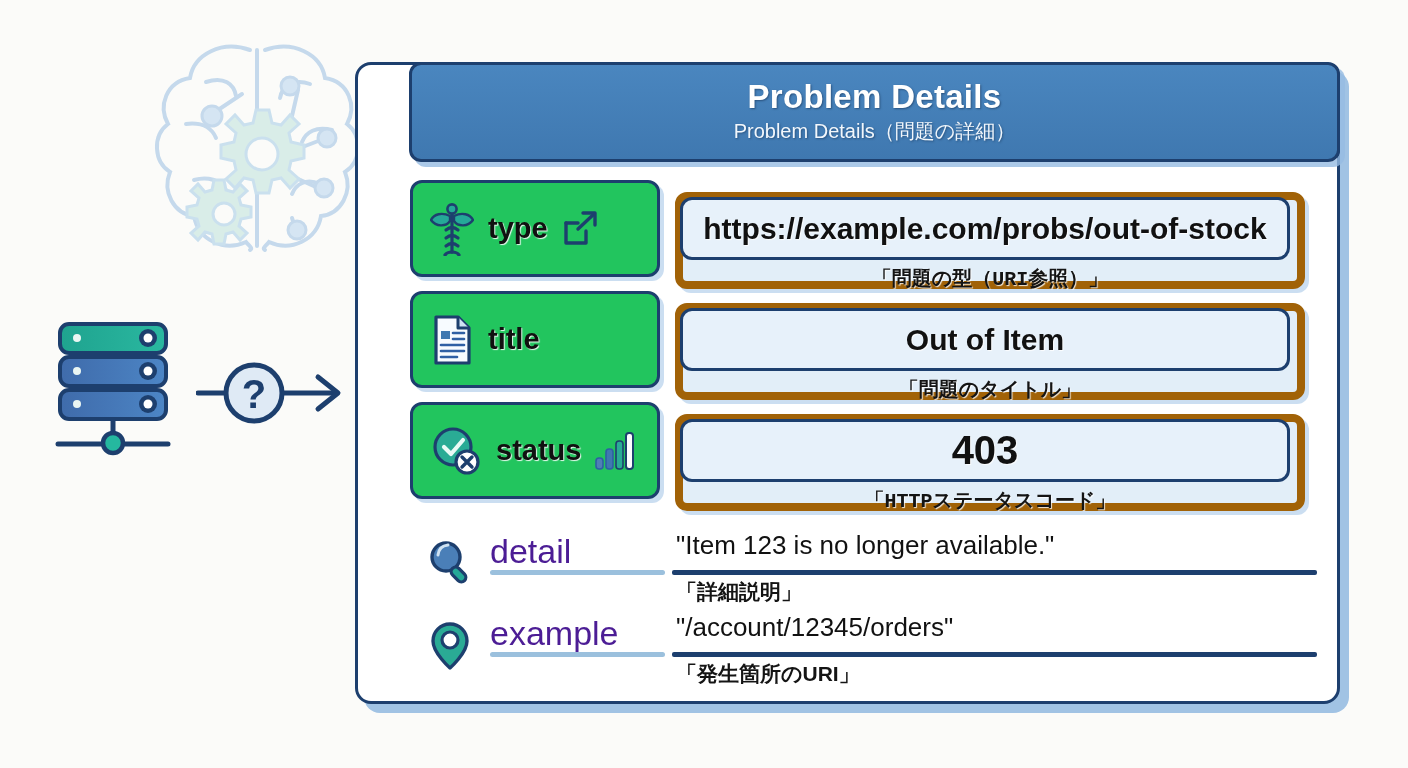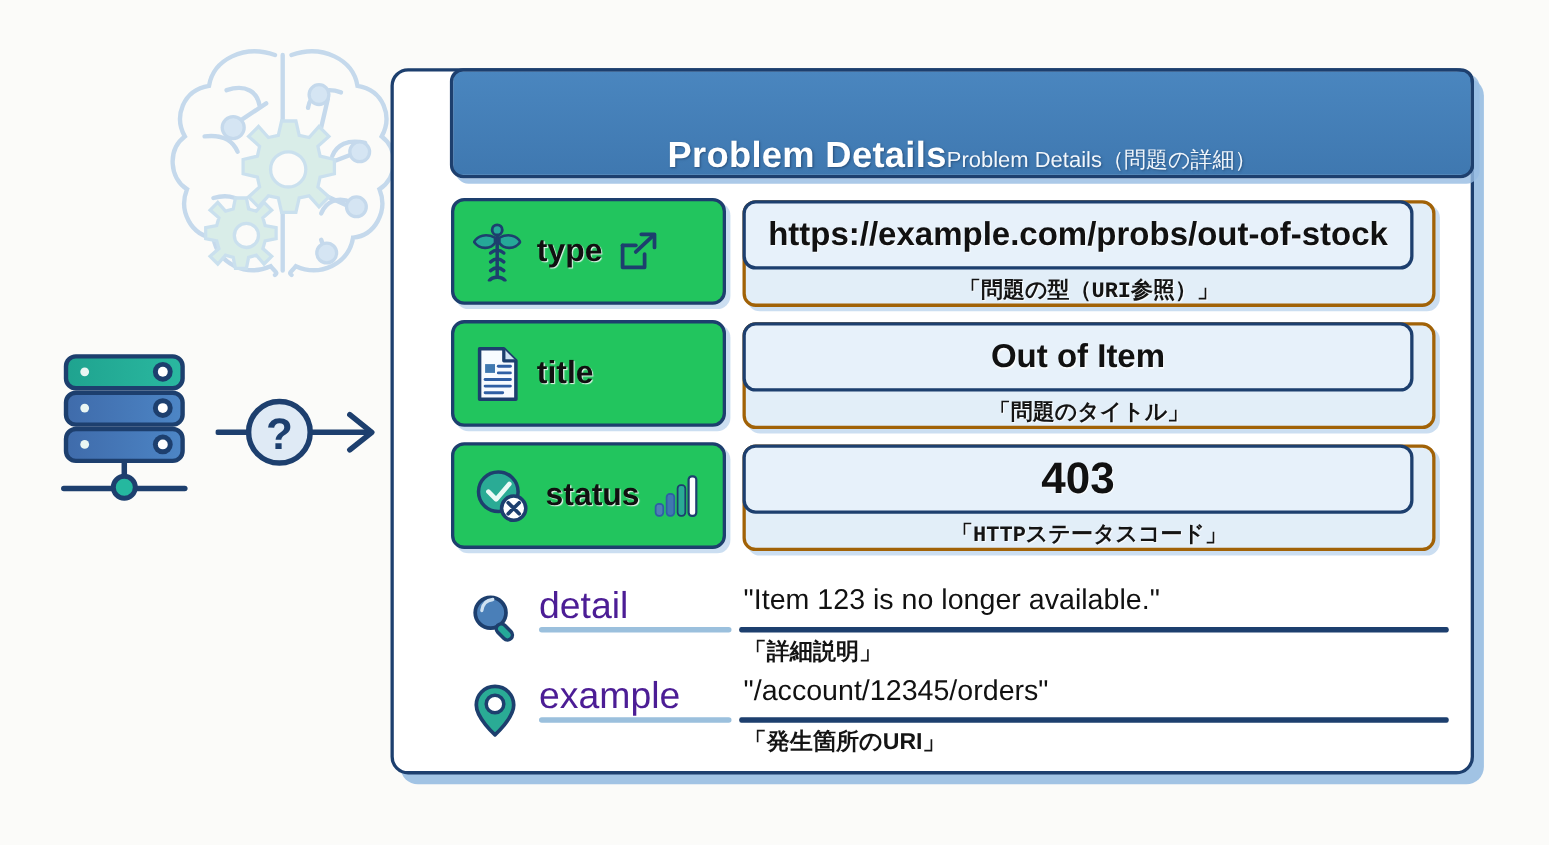--- a/index.html
+++ b/index.html
@@ -29,21 +29,21 @@
     box-shadow:9px 9px 0 0 rgba(145,185,225,.85);
     box-sizing:border-box;
   }
 
   .header{
     position:absolute;left:409px;top:62px;width:931px;height:100px;
     background:linear-gradient(180deg,#4a86bf 0%,#3f78b0 100%);
     border:3px solid #1d3f6e;border-radius:12px;
     box-sizing:border-box;
     box-shadow:5px 5px 0 0 rgba(150,188,226,.8);
-    display:flex;flex-direction:row;align-items:flex-end;justify-content:center;
+    display:flex;flex-direction:column;align-items:center;justify-content:center;
   }
   .header-title{
     font-size:33px;font-weight:bold;color:#ffffff;letter-spacing:.3px;
     text-shadow:1px 1px 2px rgba(20,45,80,.55);
     line-height:1.08;
   }
   .header-sub{
     font-size:20px;color:#f2f7fc;margin-top:4px;
     text-shadow:1px 1px 2px rgba(20,45,80,.5);
   }
@@ -57,22 +57,22 @@
     box-shadow:4px 4px 0 0 rgba(160,195,230,.55);
   }
   .label-box .ico{flex:0 0 auto;margin-left:17px;display:flex;align-items:center;}
   .label-box .ltext{
     font-size:29px;font-weight:bold;color:#101010;margin-left:14px;
     text-shadow:1px 1px 1px rgba(255,255,255,.9);
   }
   .label-box .ico-right{margin-left:12px;display:flex;align-items:center;}
 
   .value-wrap{
-    position:absolute;left:265px;top:2px;width:630px;height:97px;
-    background:#e2eef8;border:3px solid #a16207;border-radius:12px;
+    position:absolute;left:265px;top:12px;width:630px;height:97px;
+    background:#e2eef8;border:8px solid #a16207;border-radius:12px;
     box-sizing:border-box;
     box-shadow:4px 4px 0 0 rgba(160,195,230,.55);
   }
   .value-main{
     position:absolute;left:-3px;top:-3px;width:610px;height:63px;
     background:#e7f1fa;border:3px solid #1d3f6e;border-radius:12px;
     box-sizing:border-box;
     display:flex;align-items:center;justify-content:center;
   }
   .value-main span{

